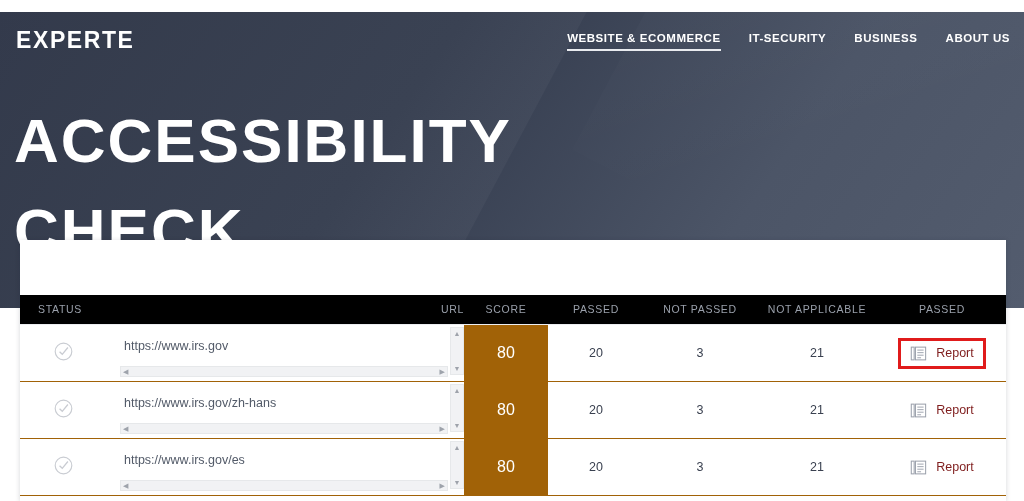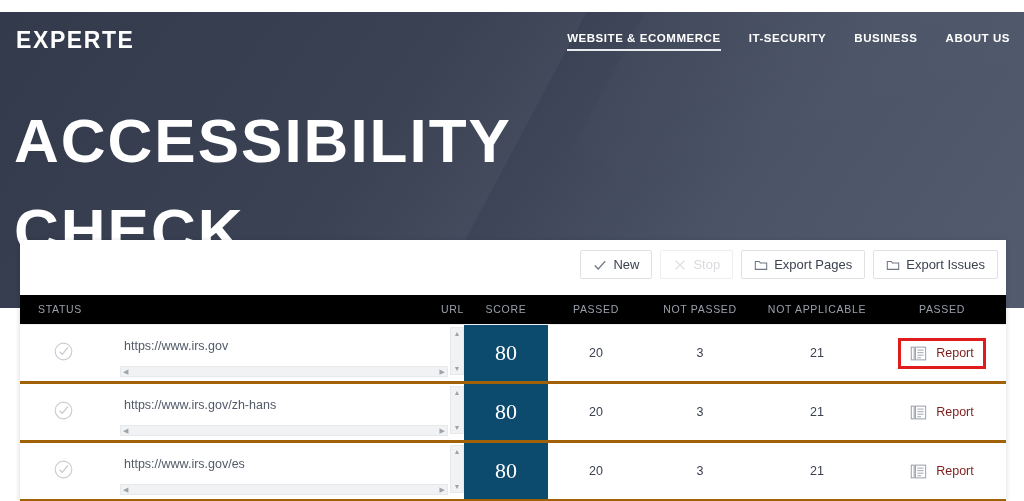--- a/index.html
+++ b/index.html
@@ -130,21 +130,21 @@
   }
   .tbl th.c-status { text-align: left; padding-left: 18px; width: 86px; }
   .tbl th.c-url    { text-align: right; padding-left: 18px; width: 358px; }
   .tbl th.c-score  { width: 84px; }
   .tbl th.c-pass   { width: 96px; }
   .tbl th.c-np     { width: 112px; }
   .tbl th.c-na     { width: 122px; }
   .tbl th.c-det    { width: 128px; }
 
   .tbl td {
-    border-bottom: 3px solid #a16207;
+    border-bottom: 1px solid #a16207;
     font-size: 12.5px;
     color: #3a4150;
     text-align: center;
     vertical-align: middle;
     height: 56px;
     padding: 0;
   }
   .cell-status { text-align: center; }
   .cell-num-pass { color: #3a4150; }
   .cell-num-np   { color: #e8607a; }
@@ -189,27 +189,26 @@
     align-items: center;
     justify-content: space-between;
     padding: 2px 0;
   }
   .vscroll span { font-size: 7px; color: #9ea3ab; line-height: 1; }
 
   .score-cell { padding: 0; }
   .score-chip {
     width: 100%;
     height: 56px;
-    background: #0c4a6e;
+    background: #a16207;
     color: #ffffff;
-    font-size: 22px;
+    font-size: 16px;
     display: flex;
     align-items: center;
     justify-content: center;
-    font-family: Liberation Serif, serif;
   }
 
   .report {
     display: inline-flex;
     align-items: center;
     gap: 9px;
     color: #7f1d1d;
     font-size: 12.5px;
     padding: 5px 9px;
   }
@@ -230,50 +229,20 @@
       <div class="nav-item">IT-SECURITY</div>
       <div class="nav-item">BUSINESS</div>
       <div class="nav-item">ABOUT US</div>
     </div>
 
     <h1 class="page-title">ACCESSIBILITY CHECK</h1>
   </div>
 
   <div class="panel">
 
-    <div class="toolbar">
-
-      <div class="tb-btn">
-        <svg class="tb-ico" viewBox="0 0 16 16">
-          <path d="M2 8.5 L6 12.5 L14 3.5" fill="none" stroke="#6f7683" stroke-width="1.5"></path>
-        </svg>
-        <span>New</span>
-      </div>
-
-      <div class="tb-btn disabled">
-        <svg class="tb-ico" viewBox="0 0 16 16">
-          <path d="M3 3 L13 13 M13 3 L3 13" fill="none" stroke="#dcdee1" stroke-width="1.5"></path>
-        </svg>
-        <span>Stop</span>
-      </div>
-
-      <div class="tb-btn">
-        <svg class="tb-ico" viewBox="0 0 16 16">
-          <path d="M1.5 4 L6 4 L7.3 5.6 L14.5 5.6 L14.5 13 L1.5 13 Z" fill="none" stroke="#6f7683" stroke-width="1.2"></path>
-        </svg>
-        <span>Export Pages</span>
-      </div>
-
-      <div class="tb-btn">
-        <svg class="tb-ico" viewBox="0 0 16 16">
-          <path d="M1.5 4 L6 4 L7.3 5.6 L14.5 5.6 L14.5 13 L1.5 13 Z" fill="none" stroke="#6f7683" stroke-width="1.2"></path>
-        </svg>
-        <span>Export Issues</span>
-      </div>
-    </div>
 
     <table class="tbl">
       <thead>
         <tr>
           <th class="c-status">STATUS</th>
           <th class="c-url">URL</th>
           <th class="c-score">SCORE</th>
           <th class="c-pass">PASSED</th>
           <th class="c-np">NOT PASSED</th>
           <th class="c-na">NOT APPLICABLE</th>

